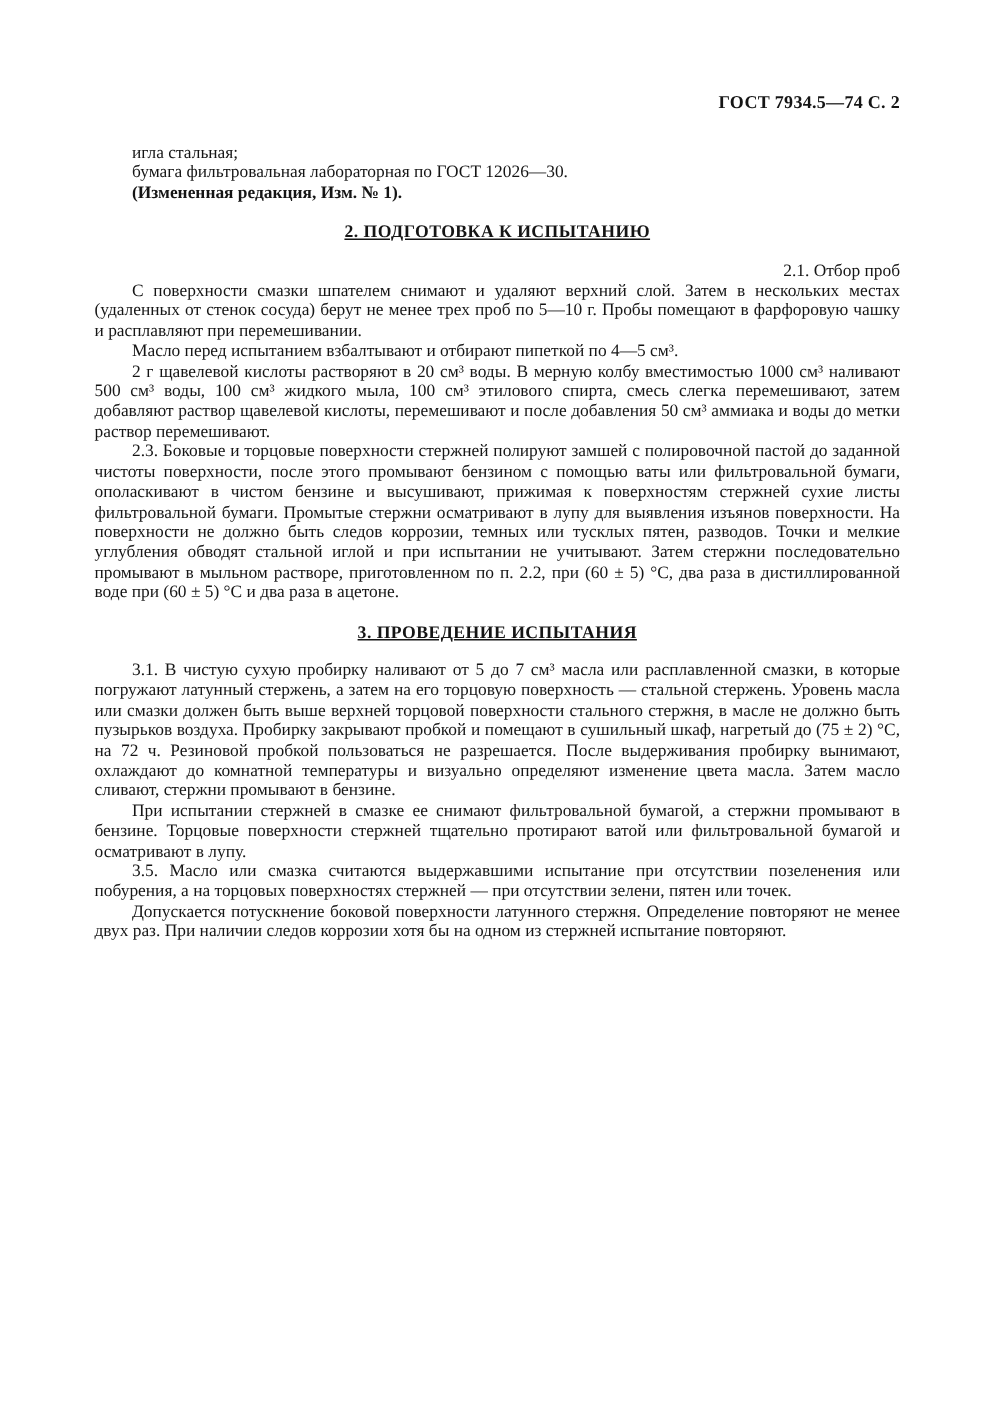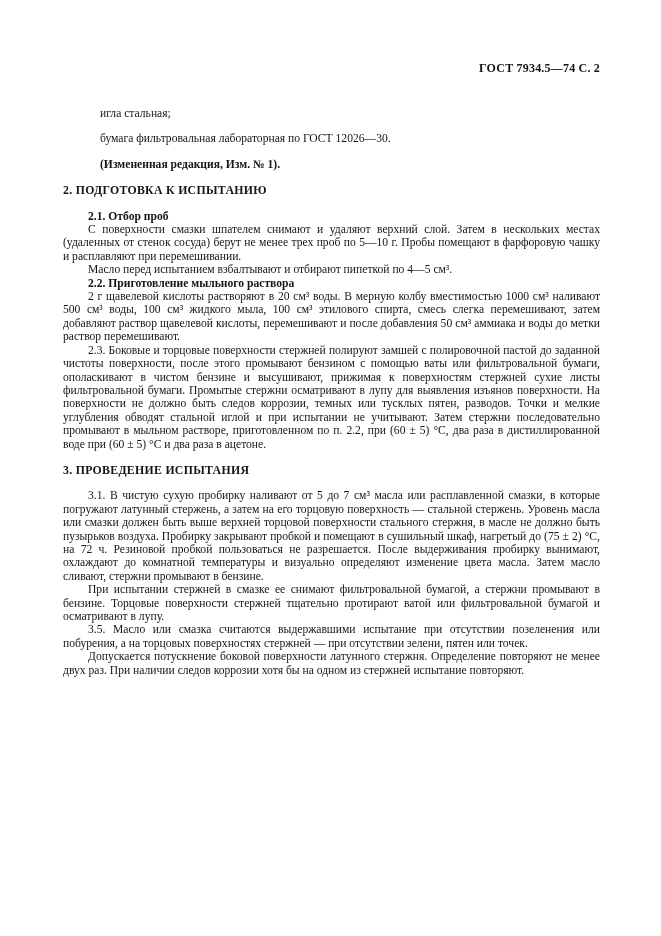--- a/index.html
+++ b/index.html
@@ -27,37 +27,40 @@
   }
   .content {
     position: absolute;
     left: 63px;
     top: 95px;
     width: 537px;
     font-size: 11.6px;
     line-height: 13.4px;
   }
   .preamble p {
-    margin: 12px;
+    margin: 0;
     padding-left: 25px;
   }
   .preamble .bold {
     font-weight: bold;
   }
   h2.section-title {
     font-size: 11.8px;
     line-height: 13.4px;
     font-weight: bold;
+    text-align: center;
     margin: 13px 0 12px 0;
     letter-spacing: 0.3px;
+    text-decoration: underline;
   }
   p.subhead {
     margin: 0;
     text-indent: 25px;
-    font-weight: bold;
+    font-weight: normal;
+    text-align: right;
   }
   p.para {
     margin: 0;
     text-indent: 25px;
     text-align: justify;
   }
   .footer-sig {
     position: absolute;
     left: 47px;
     top: 850px;
@@ -88,21 +91,20 @@
       <p>бумага фильтровальная лабораторная по ГОСТ 12026—30.</p>
       <p class="bold">(Измененная редакция, Изм. № 1).</p>
     </div>
 
     <h2 class="section-title">2. ПОДГОТОВКА К ИСПЫТАНИЮ</h2>
 
     <p class="subhead">2.1. Отбор проб</p>
     <p class="para">С поверхности смазки шпателем снимают и удаляют верхний слой. Затем в нескольких местах (удаленных от стенок сосуда) берут не менее трех проб по 5—10 г. Пробы помещают в фарфоровую чашку и расплавляют при перемешивании.</p>
     <p class="para">Масло перед испытанием взбалтывают и отбирают пипеткой по 4—5 см³.</p>
 
-    <p class="subhead">2.2. Приготовление мыльного раствора</p>
     <p class="para">2 г щавелевой кислоты растворяют в 20 см³ воды. В мерную колбу вместимостью 1000 см³ наливают 500 см³ воды, 100 см³ жидкого мыла, 100 см³ этилового спирта, смесь слегка перемешивают, затем добавляют раствор щавелевой кислоты, перемешивают и после добавления 50 см³ аммиака и воды до метки раствор перемешивают.</p>
 
     <p class="para">2.3. Боковые и торцовые поверхности стержней полируют замшей с полировочной пастой до заданной чистоты поверхности, после этого промывают бензином с помощью ваты или фильтровальной бумаги, ополаскивают в чистом бензине и высушивают, прижимая к поверхностям стержней сухие листы фильтровальной бумаги. Промытые стержни осматривают в лупу для выявления изъянов поверхности. На поверхности не должно быть следов коррозии, темных или тусклых пятен, разводов. Точки и мелкие углубления обводят стальной иглой и при испытании не учитывают. Затем стержни последовательно промывают в мыльном растворе, приготовленном по п. 2.2, при (60 ± 5) °С, два раза в дистиллированной воде при (60 ± 5) °С и два раза в ацетоне.</p>
 
     <h2 class="section-title">3. ПРОВЕДЕНИЕ ИСПЫТАНИЯ</h2>
 
     <p class="para">3.1. В чистую сухую пробирку наливают от 5 до 7 см³ масла или расплавленной смазки, в которые погружают латунный стержень, а затем на его торцовую поверхность — стальной стержень. Уровень масла или смазки должен быть выше верхней торцовой поверхности стального стержня, в масле не должно быть пузырьков воздуха. Пробирку закрывают пробкой и помещают в сушильный шкаф, нагретый до (75 ± 2) °С, на 72 ч. Резиновой пробкой пользоваться не разрешается. После выдерживания пробирку вынимают, охлаждают до комнатной температуры и визуально определяют изменение цвета масла. Затем масло сливают, стержни промывают в бензине.</p>
     <p class="para">При испытании стержней в смазке ее снимают фильтровальной бумагой, а стержни промывают в бензине. Торцовые поверхности стержней тщательно протирают ватой или фильтровальной бумагой и осматривают в лупу.</p>
 
 

